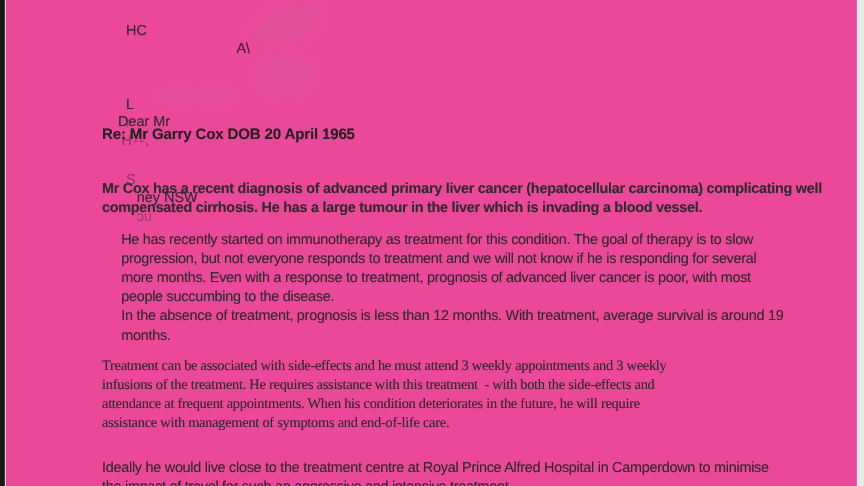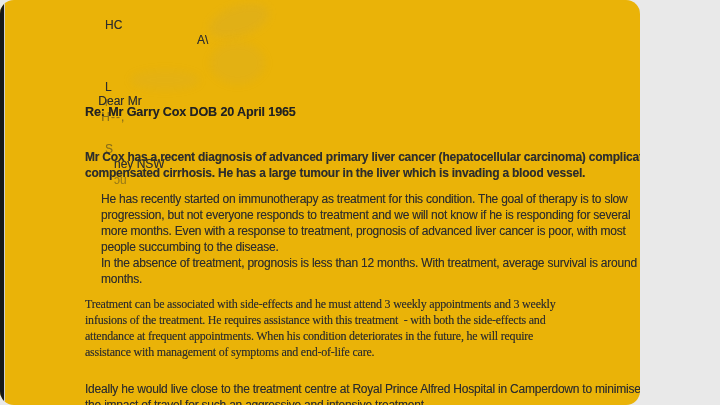--- a/index.html
+++ b/index.html
@@ -1,25 +1,24 @@
 <!DOCTYPE html>
 <html><head>
 <meta charset="utf-8">
 <style>
   * { margin:0; padding:0; box-sizing:border-box; }
   html,body { background:#e9e9e9; }
   #page {
     position:relative;
-    width:640px; height:405px;
-    background:#eab308;
+    width:714px; height:405px;
+    background:#ec4899;
     overflow:hidden;
     font-family:"Liberation Sans","DejaVu Sans",sans-serif;
     color:#2d2d2d;
     text-shadow:0 0 0.5px rgba(45,45,45,0.45);
-    border-radius:14px;
   }
   .edge-bar {
     position:absolute; left:0; top:0;
     width:4px; height:100%;
     background:#181818;
     box-shadow:1px 0 0 #cfcfcf;
   }
   .smudge {
     position:absolute; border-radius:50%;
     filter:blur(4px); pointer-events:none;

